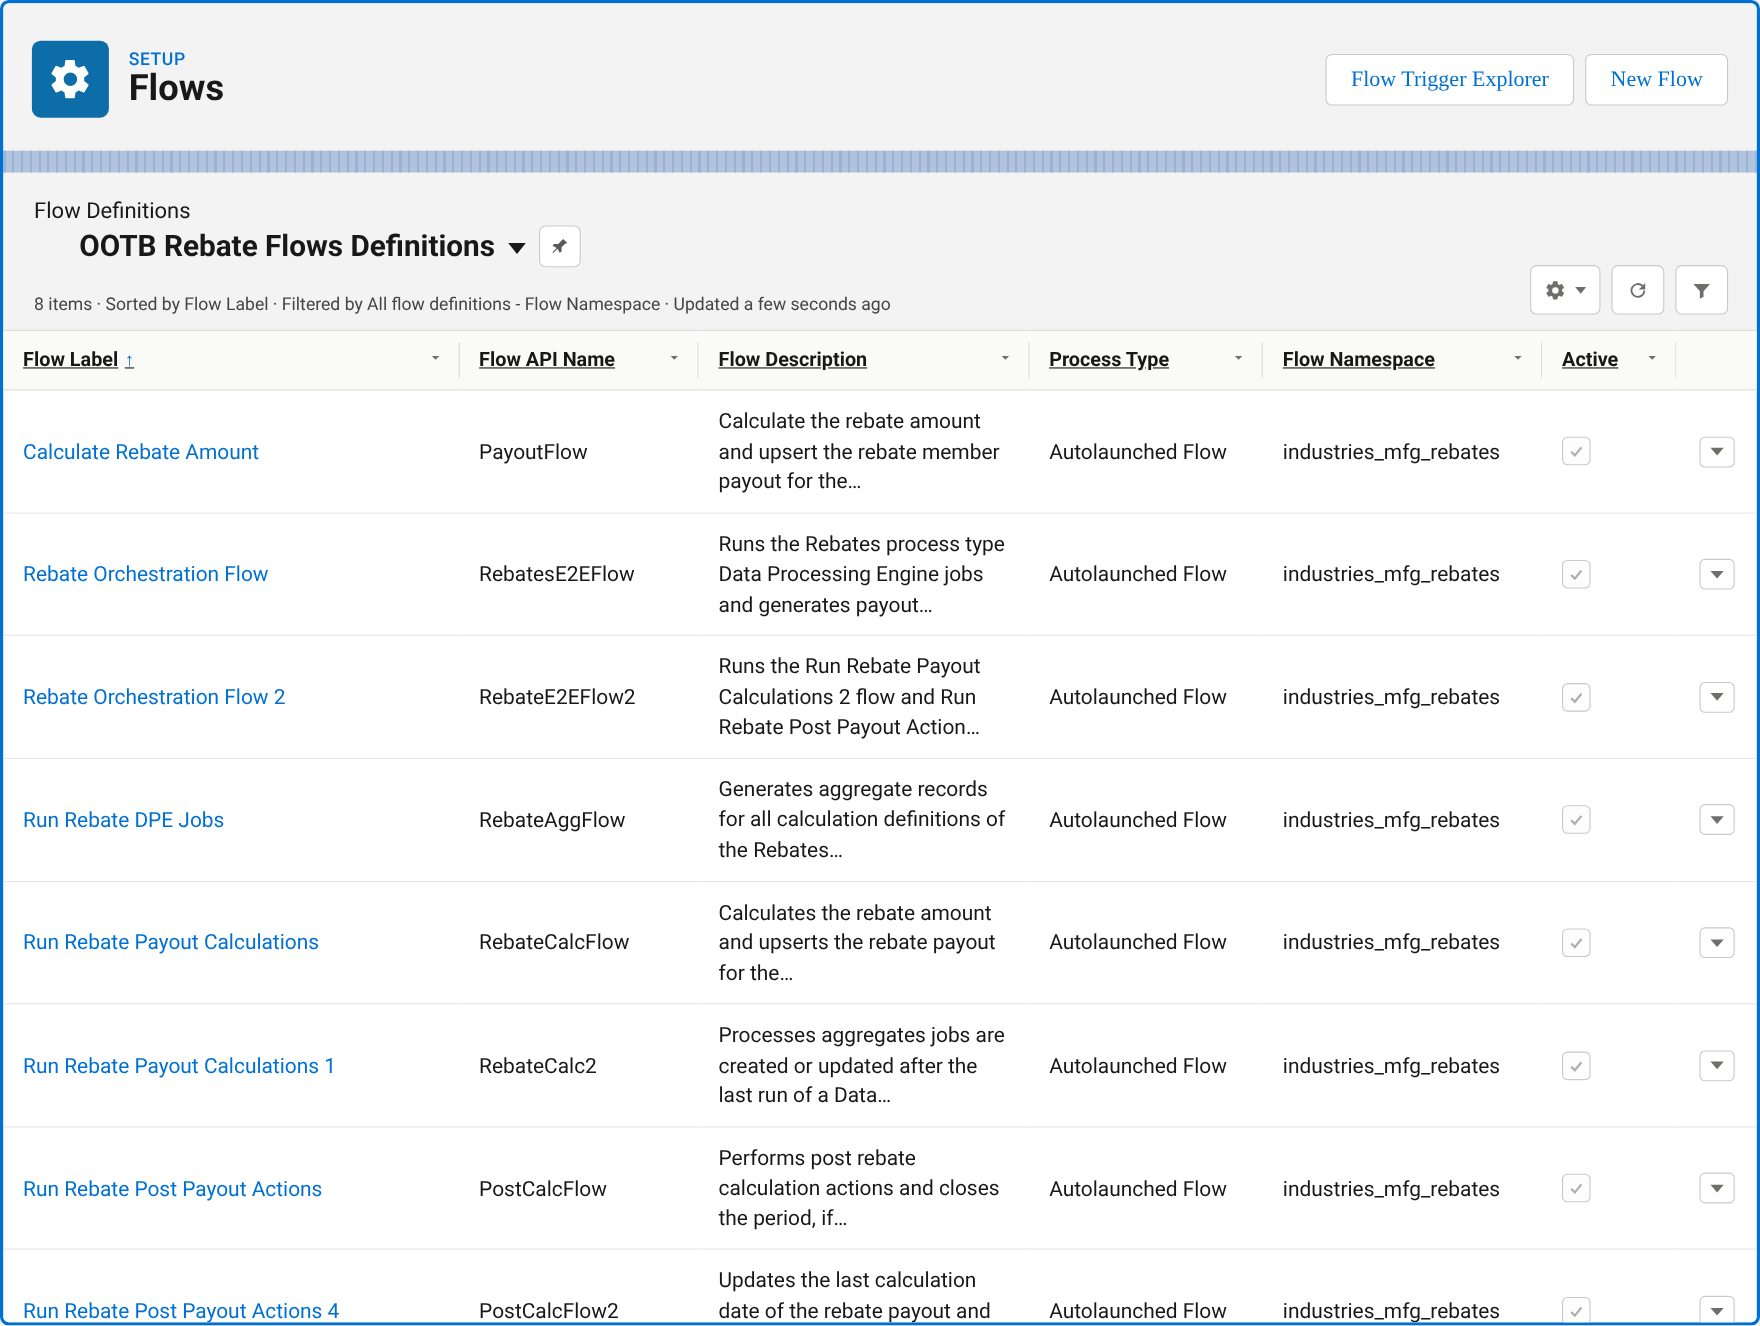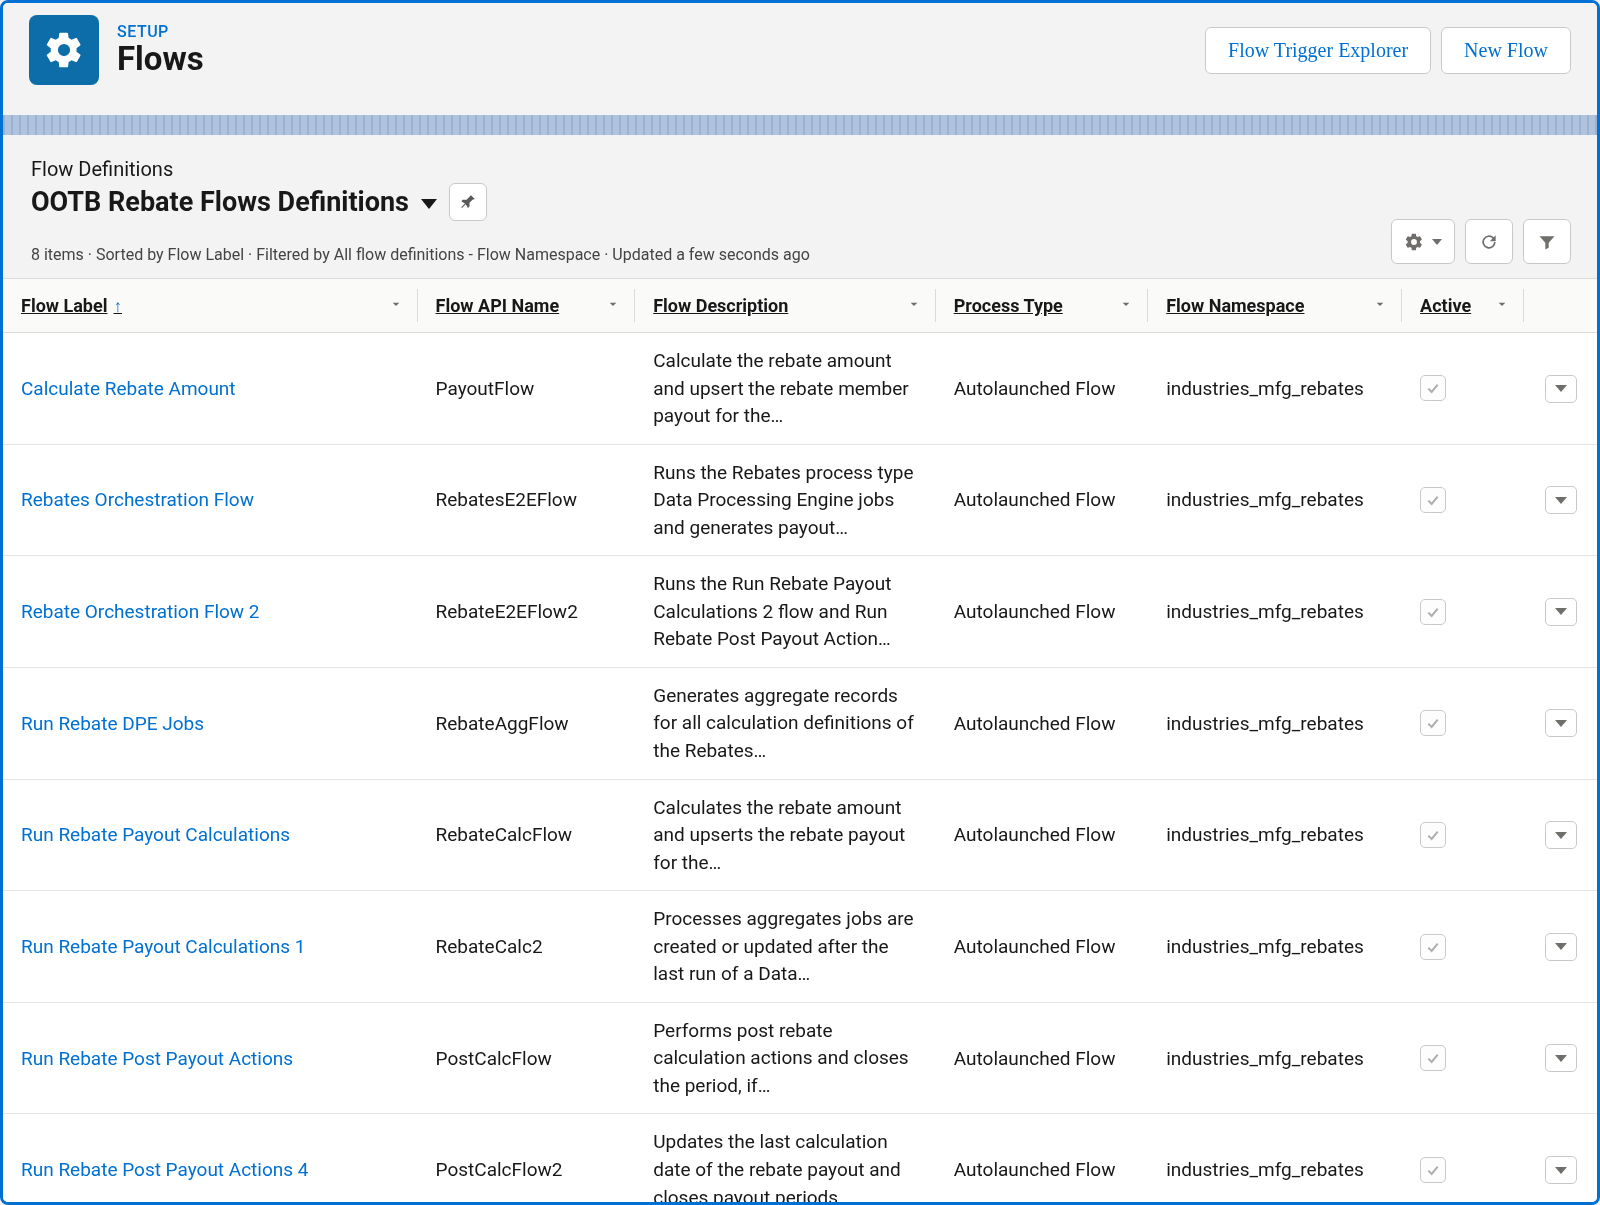--- a/index.html
+++ b/index.html
@@ -16,21 +16,21 @@
     height: 1205px;
     border: 3px solid #0070d2;
     border-radius: 8px;
     overflow: hidden;
     background: #f3f3f3;
   }
   
   .page-header {
     display: flex;
     align-items: center;
-    padding: 12px 26px 30px 26px;
+    padding: 34px 26px 30px 26px;
     background: #f3f3f3;
   }
   .header-icon {
     width: 70px;
     height: 70px;
     background: #0d6da9;
     border-radius: 8px;
     display: flex;
     align-items: center;
     justify-content: center;
@@ -83,20 +83,21 @@
   }
   .list-title-row {
     display: flex;
     align-items: center;
     gap: 10px;
     margin-top: 2px;
   }
   .list-title {
     font-size: 27px;
     font-weight: 700;
+    margin-left: 41px;
   }
   .caret-down {
     border-left: 8px solid transparent;
     border-right: 8px solid transparent;
     border-top: 10px solid #181818;
     margin-left: 2px;
     margin-top: 4px;
   }
   .pin-btn {
     width: 38px;
@@ -375,21 +376,21 @@
                 </svg>
       </span>
     </td>
     <td style="text-align:center;">
       <span class="row-menu-btn">
         <span class="mini-caret"></span>
       </span>
     </td>
           </tr>
           <tr>
-    <td><span class="link">Rebates Orchestration Flow</span></td>
+    <td><span class="link">Rebate Orchestration Flow</span></td>
     <td><span>RebatesE2EFlow</span></td>
     <td>
               <div class="desc">Runs the Rebates process type Data Processing Engine jobs and generates payout…</div>
             </td>
     <td><span>Autolaunched Flow</span></td>
     <td><span>industries_mfg_rebates</span></td>
     <td>
       <span class="check-box">
         <svg viewBox="0 0 24 24">
                   <polyline points="5 13 10 18 19 7"></polyline>

